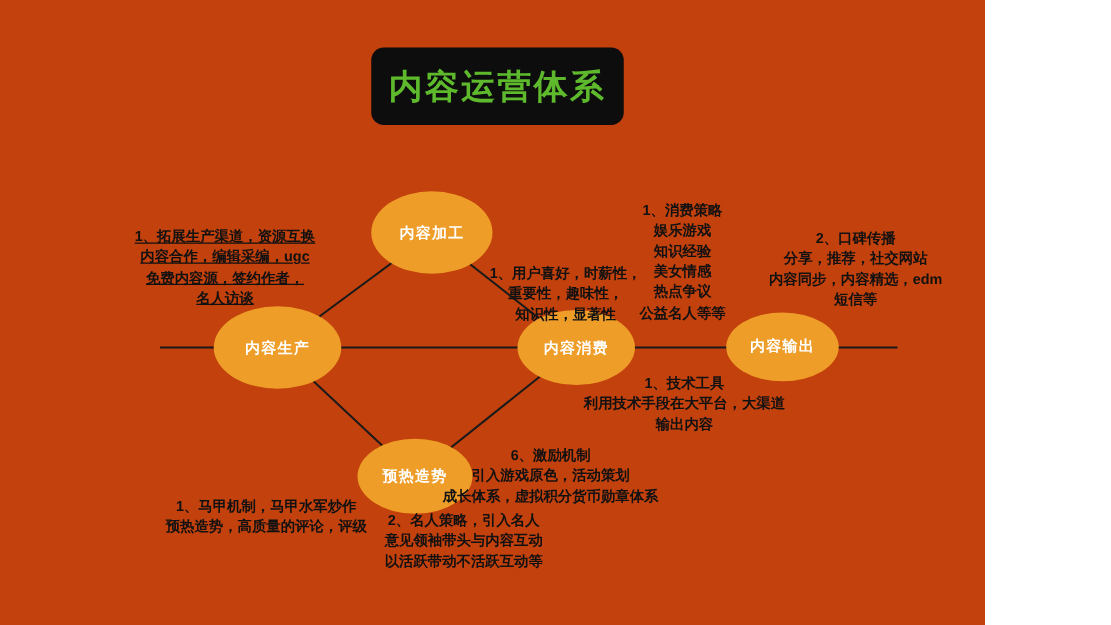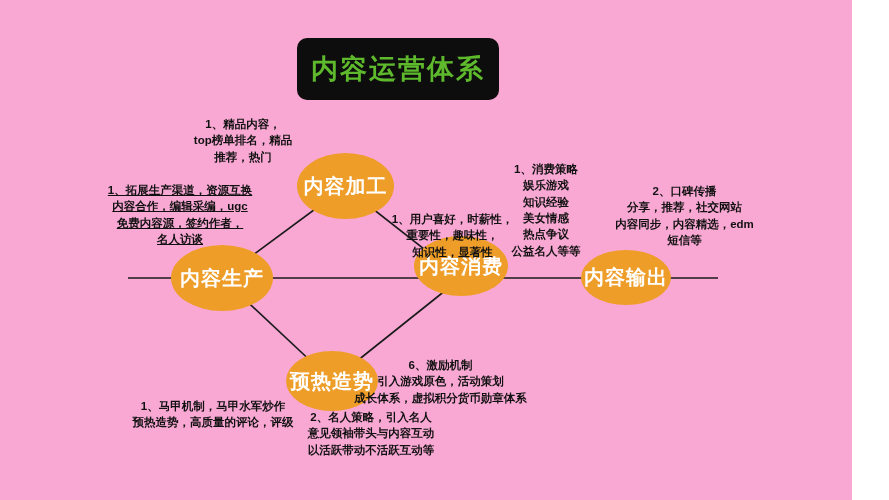--- a/index.html
+++ b/index.html
@@ -1,45 +1,45 @@
 <!DOCTYPE html>
 <html><head>
 <meta charset="utf-8">
 <style>
   html,body{margin:0;padding:0;background:#ffffff;}
   #canvas{
     position:relative;
-    width:852px;height:500px;
-    background:#f9a8d4;
+    width:788px;height:500px;
+    background:#c2410c;
     overflow:hidden;
     font-family:"Liberation Sans","DejaVu Sans",sans-serif;
   }
   
   .title-box{
     position:absolute;left:297px;top:38px;width:202px;height:62px;
     background:#0d0d0d;border-radius:10px;
     display:flex;align-items:center;justify-content:center;
   }
   .title-box span{
     color:#5eba2c;font-size:27px;font-weight:bold;letter-spacing:2px;
     white-space:nowrap;
   }
   
   #lines{position:absolute;left:0;top:0;width:889px;height:500px;}
   #lines line{stroke:#1a1a1a;stroke-width:1.6;}
   
   .node{
     position:absolute;background:#ee9d28;border-radius:50%;
     display:flex;align-items:center;justify-content:center;
-    color:#ffffff;font-weight:bold;font-size:20px;letter-spacing:1px;
+    color:#ffffff;font-weight:bold;font-size:12px;letter-spacing:1px;
     white-space:nowrap;
   }
   .n-processing{left:297px;top:153px;width:97px;height:66px;}
   .n-production{left:171px;top:245px;width:102px;height:66px;}
-  .n-consumption{left:414px;top:236px;width:94px;height:60px;}
+  .n-consumption{left:414px;top:248px;width:94px;height:60px;}
   .n-output{left:581px;top:250px;width:90px;height:55px;}
   .n-interaction{left:286px;top:351px;width:92px;height:60px;}
   
   .ann{
     position:absolute;color:#111111;font-size:11.5px;font-weight:600;
     line-height:1.42;text-align:center;white-space:pre-line;
   }
   .a1{left:168px;top:116px;width:150px;}
   .a2{left:312px;top:112px;width:240px;}
   .a3{left:84px;top:182px;width:192px;text-decoration:underline;}
@@ -78,40 +78,40 @@
   <div class="node n-consumption">
     <span>内容消费</span>
   </div>
   <div class="node n-output">
     <span>内容输出</span>
   </div>
   <div class="node n-interaction">
     <span>预热造势</span>
   </div>
 
-  <div class="ann a1">1、精品内容，
-top榜单排名，精品
-推荐，热门</div>
   <div class="ann a3">1、拓展生产渠道，资源互换
 内容合作，编辑采编，ugc
 免费内容源，签约作者，
 名人访谈</div>
   <div class="ann a4">1、用户喜好，时薪性，
 重要性，趣味性，
 知识性，显著性</div>
   <div class="ann a5">1、消费策略
 娱乐游戏
 知识经验
 美女情感
 热点争议
 公益名人等等</div>
   <div class="ann a6">2、口碑传播
 分享，推荐，社交网站
 内容同步，内容精选，edm
 短信等</div>
+  <div class="ann a8">1、技术工具
+利用技术手段在大平台，大渠道
+输出内容</div>
   <div class="ann a9">6、激励机制
 引入游戏原色，活动策划
 成长体系，虚拟积分货币勋章体系</div>
   <div class="ann a10">1、马甲机制，马甲水军炒作
 预热造势，高质量的评论，评级</div>
   <div class="ann a11">2、名人策略，引入名人
 意见领袖带头与内容互动
 以活跃带动不活跃互动等</div>
 
 </div>

